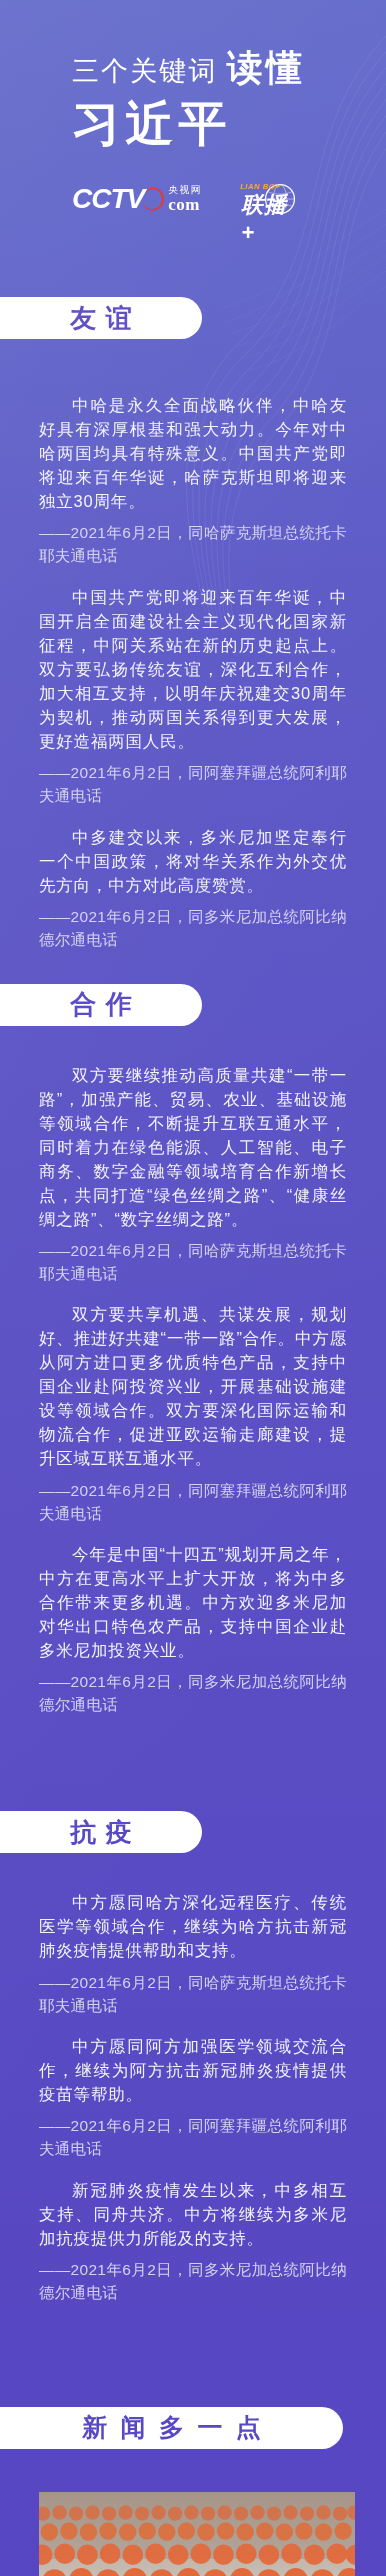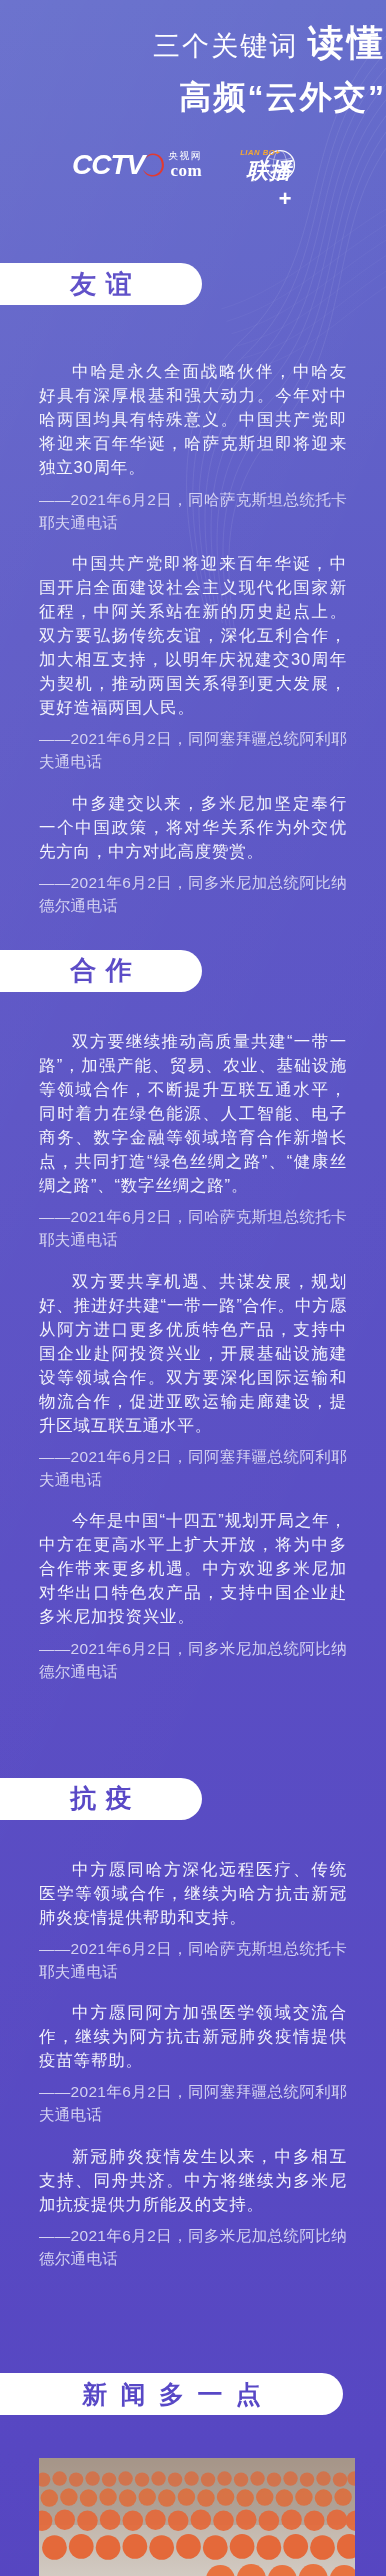--- a/index.html
+++ b/index.html
@@ -12,21 +12,21 @@
     font-family:"Liberation Sans",sans-serif;
     -webkit-font-smoothing:antialiased;
   }
   .page::before{
     content:"";position:absolute;inset:0;
     background:linear-gradient(115deg,rgba(255,255,255,0.07) 0%,rgba(255,255,255,0.02) 30%,rgba(255,255,255,0) 52%);
     pointer-events:none;
   }
   .waves{position:absolute;top:0;left:0;pointer-events:none;}
   
-  .header{position:relative;padding:24px 0 0 72px;color:#fff;text-align:right;}
+  .header{position:relative;padding:49px 0 0 72px;color:#fff;}
   .t1{font-size:27px;line-height:38px;font-weight:500;letter-spacing:2.1px;}
   .t1 .em{font-size:36px;font-weight:900;margin-left:9.3px;letter-spacing:3.1px;}
   .t2{font-size:48px;line-height:52px;font-weight:900;letter-spacing:5.2px;margin-top:8.2px;}
   .t3{font-size:32px;line-height:37px;font-weight:800;letter-spacing:2.1px;margin-top:14.4px;}
   .logos{display:flex;align-items:center;margin-top:32px;height:33px;}
   .cctv{display:flex;align-items:center;}
   .cctv-word{font-size:28px;font-weight:900;letter-spacing:-1px;color:#fff;font-style:italic;}
   .cctv-swoosh{margin:0 2.1px 0 -3.1px;}
   .cctv-col{display:flex;flex-direction:column;line-height:1;margin-left:1px;}
   .cctv-site{font-size:9.8px;letter-spacing:1.5px;color:#fff;}
@@ -91,21 +91,21 @@
       <path d="M760,490 C655,554 584,638 460,672"></path>
       <path d="M760,520 C660,582 592,664 470,696"></path>
       <path d="M760,550 C665,610 600,690 480,720"></path>
     </g>
   </svg>
 
   <header class="header">
     <div class="t1">
       <span>三个关键词</span><span class="em">读懂</span>
     </div>
-    <div class="t3">高频“云外交”</div>
+    <div class="t2">习近平</div>
 
     <div class="logos">
       <div class="cctv">
         <span class="cctv-word">CCTV</span>
         <svg class="cctv-swoosh" width="24" height="26" viewBox="0 0 46 50">
           <path d="M23,3 C36,3 44,13 44,25 C44,37 36,47 23,47 C14,47 7,42 4,34 C9,41 15,44 23,44 C33,44 40,35 40,25 C40,15 33,6 23,6 C17,6 12,9 9,13 C12,6 17,3 23,3 Z" fill="#e23a30"></path>
         </svg>
         <div class="cctv-col">
           <span class="cctv-site">央视网</span>
           <span class="cctv-domain">com</span>

